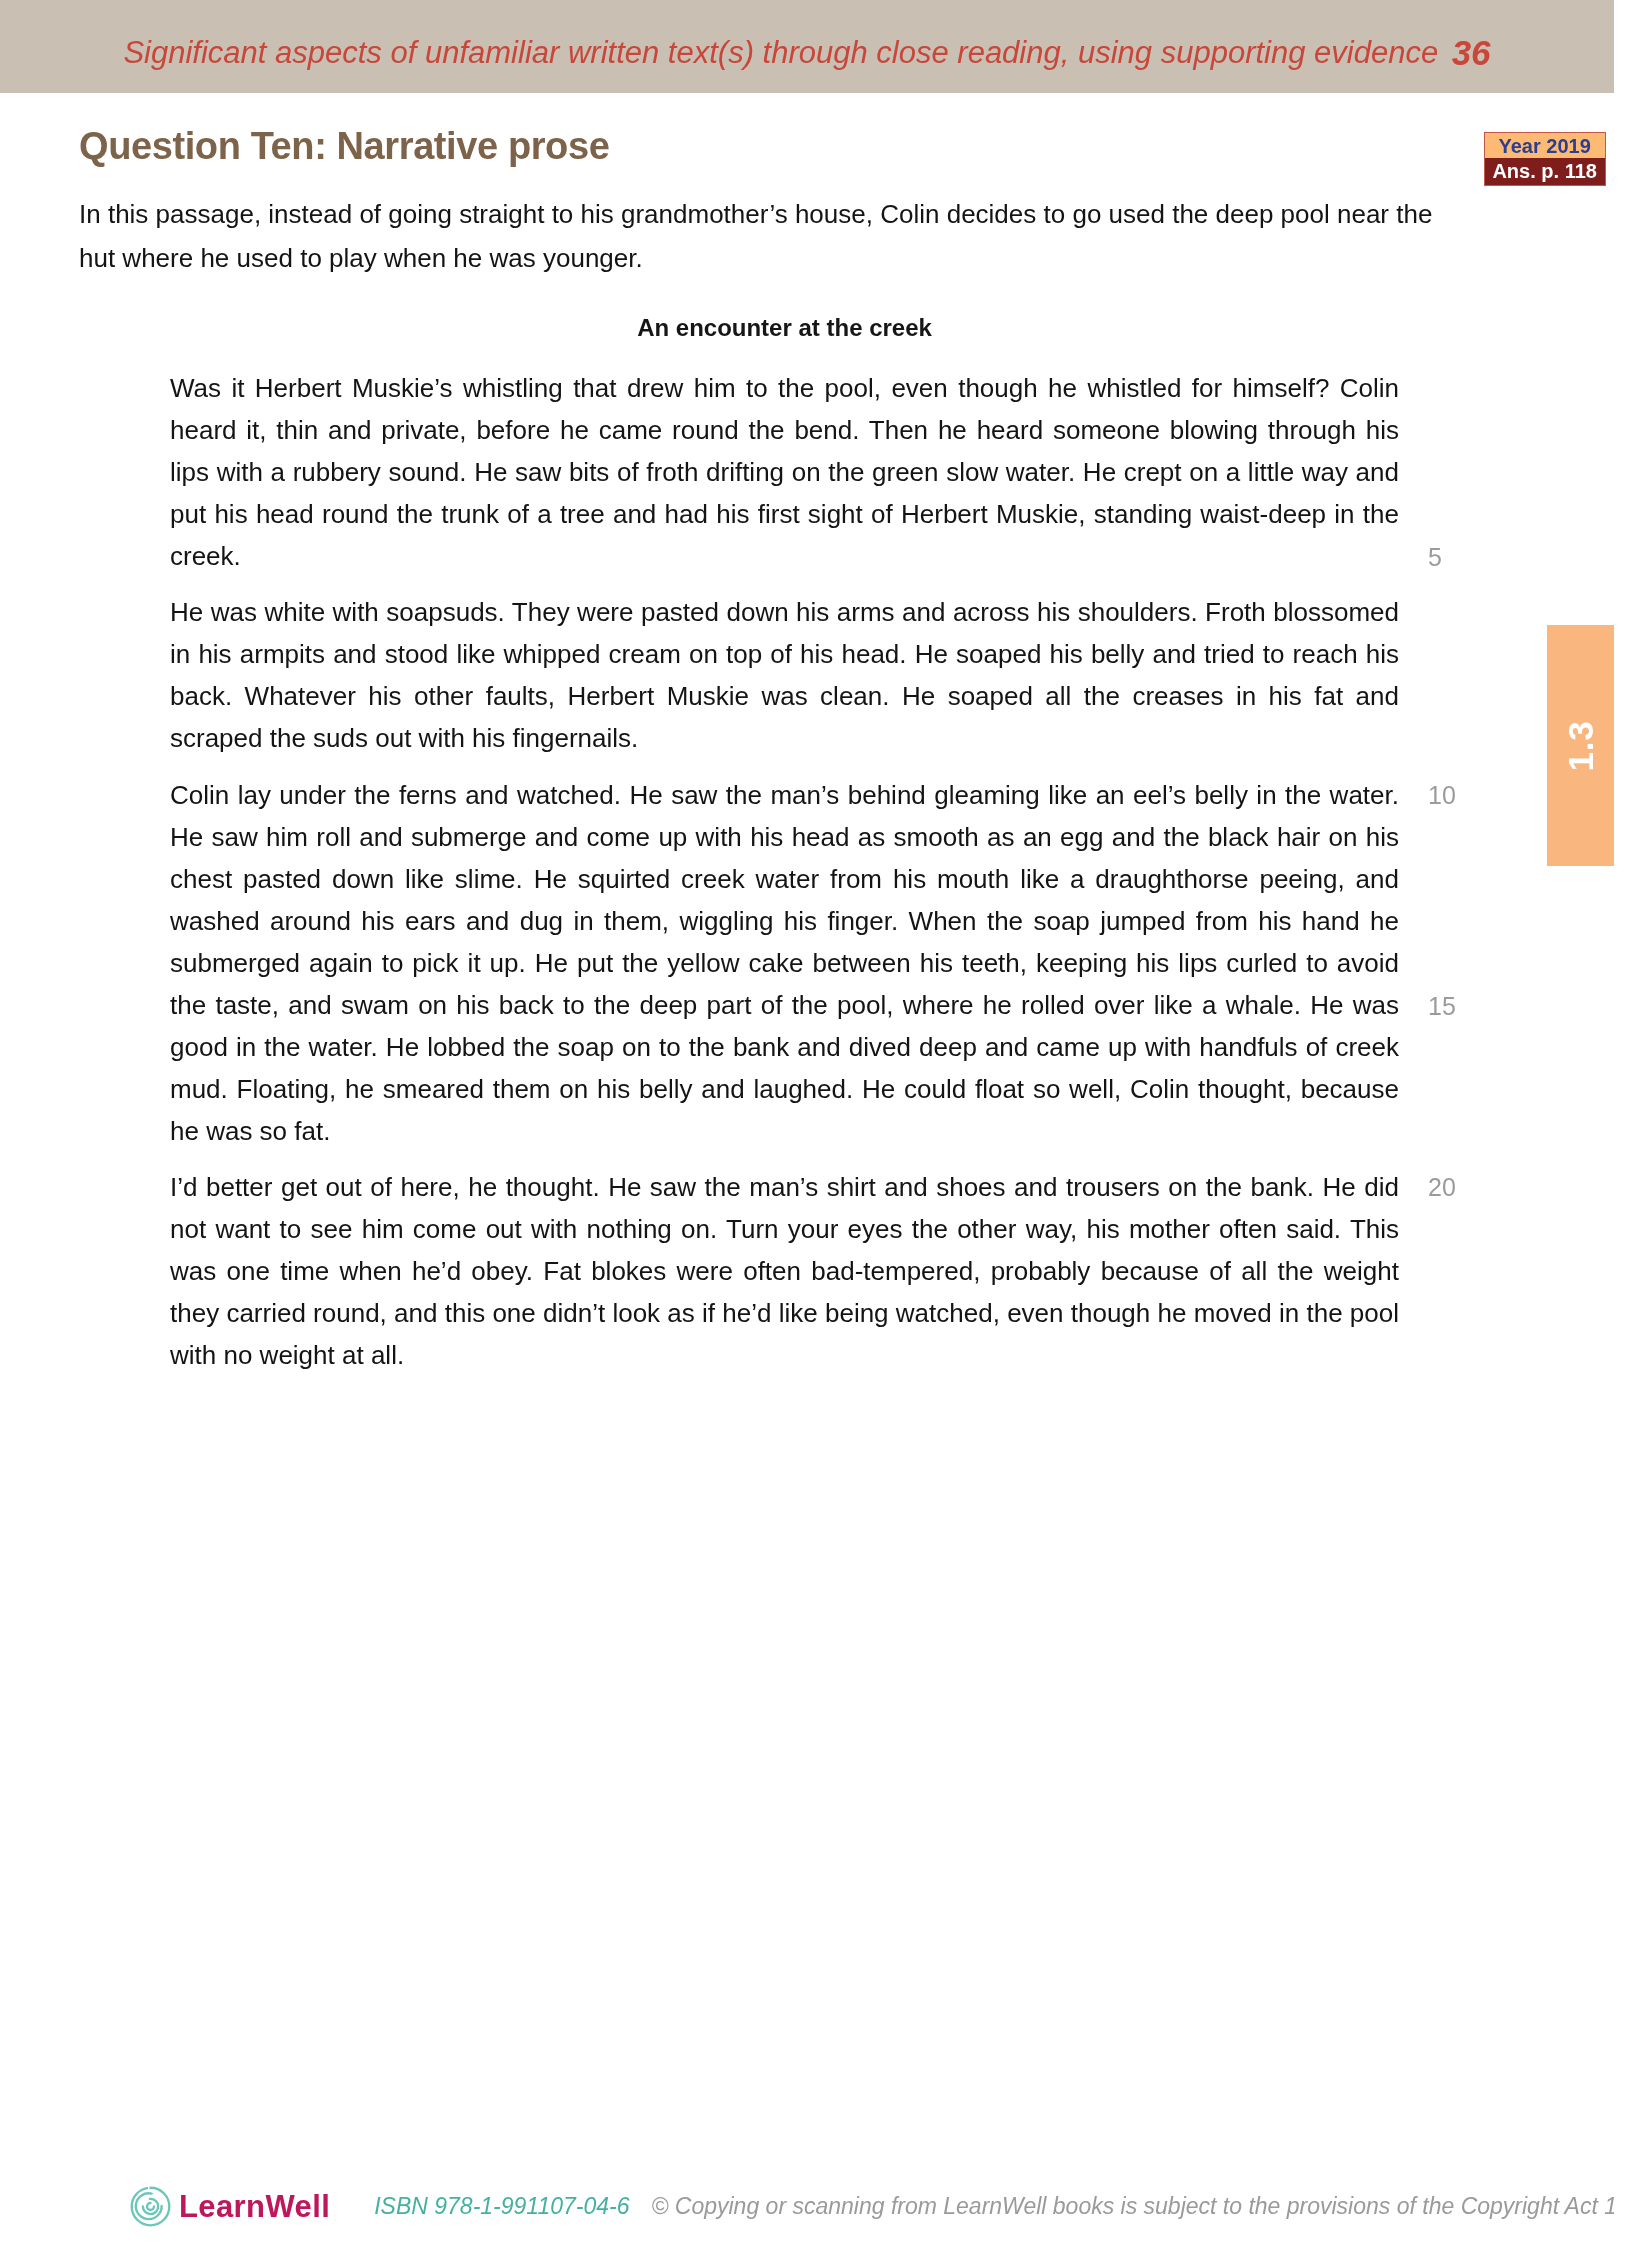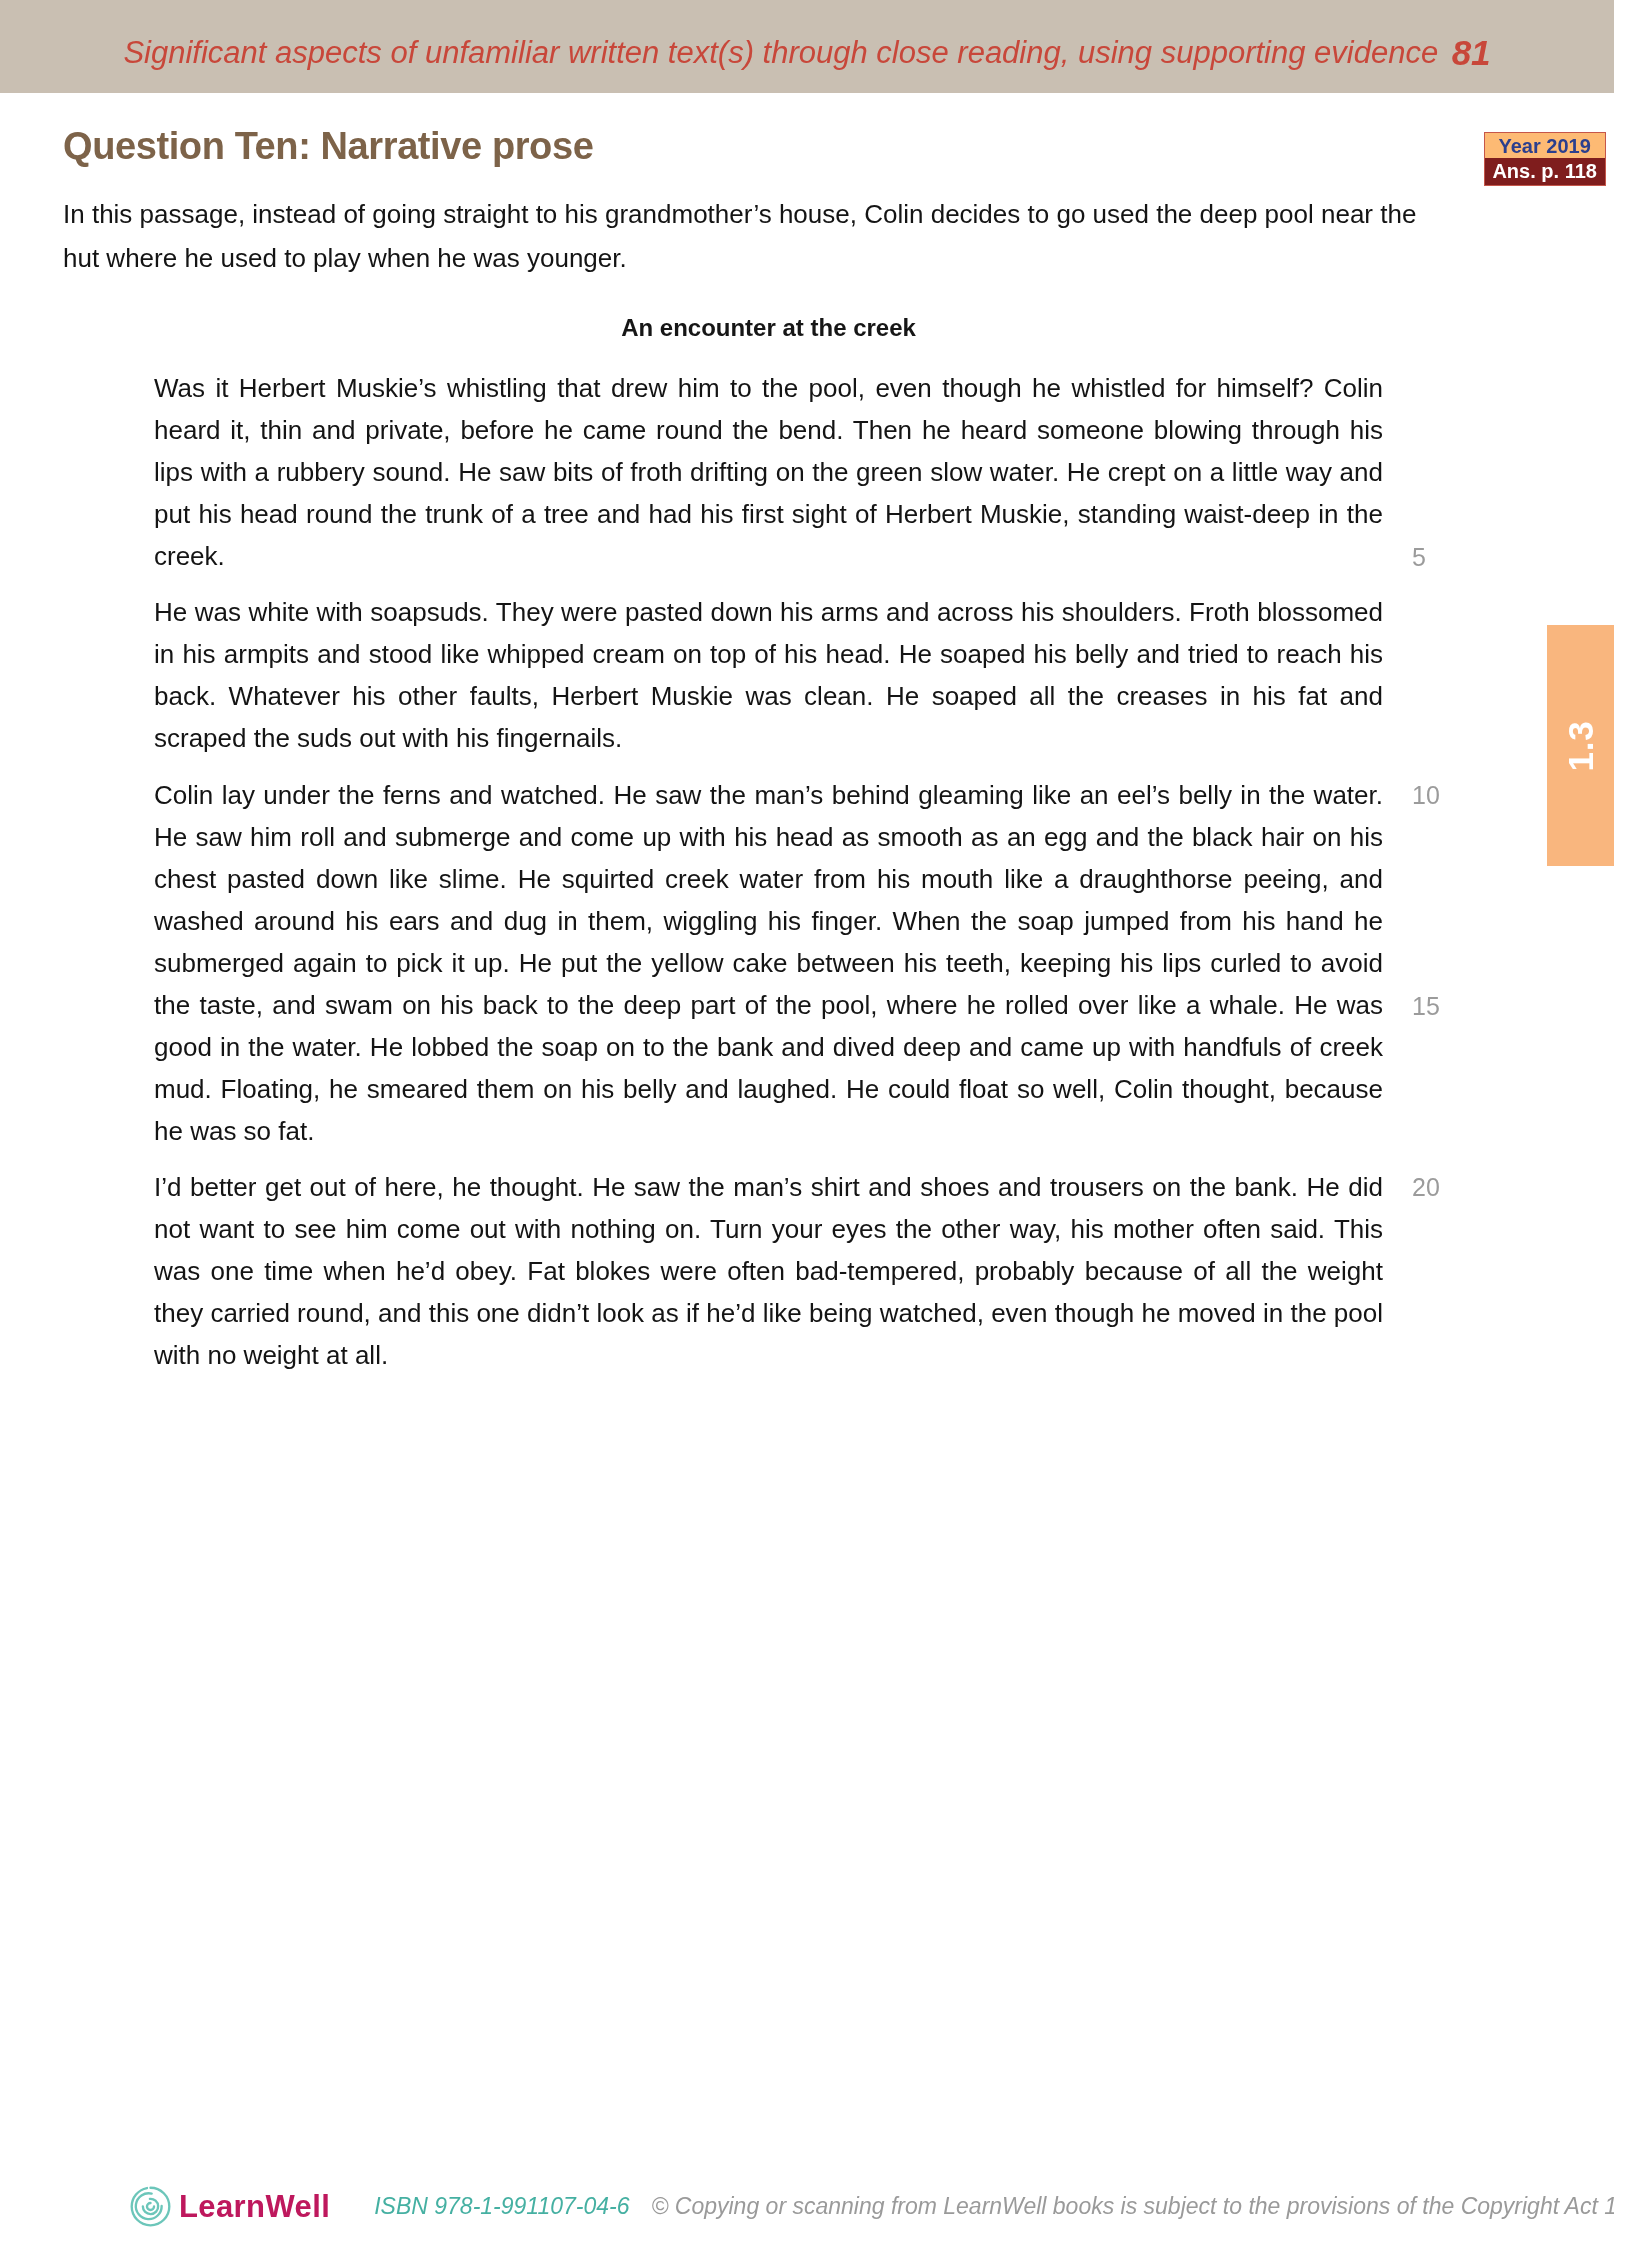--- a/index.html
+++ b/index.html
@@ -26,21 +26,21 @@
     font-style: italic;
     font-size: 31px;
     padding-top: 12px;
   }
   .header-bar .page-number {
     font-weight: bold;
     font-size: 35px;
     font-style: italic;
   }
 
-  .main { position: relative; padding-left: 63px; }
+  .main { position: relative; padding-left: 79px; }
 
   .question-heading {
     margin-top: 32px;
     font-size: 38px;
     font-weight: bold;
     letter-spacing: -0.4px;
     color: #7d6349;
   }
 
   
@@ -156,21 +156,21 @@
     white-space: nowrap;
   }
 </style>
 </head>
 <body>
 
 <div class="page">
 
   <div class="header-bar">
     <span>Significant aspects of unfamiliar written text(s) through close reading, using supporting evidence</span>
-    <span class="page-number">81</span>
+    <span class="page-number">36</span>
   </div>
 
   <div class="badge">
     <div class="badge-year">Year 2019</div>
     <div class="badge-ans">Ans. p. 118</div>
   </div>
 
   <div class="main">
 
     <h1 class="question-heading">Question Ten: Narrative prose</h1>

